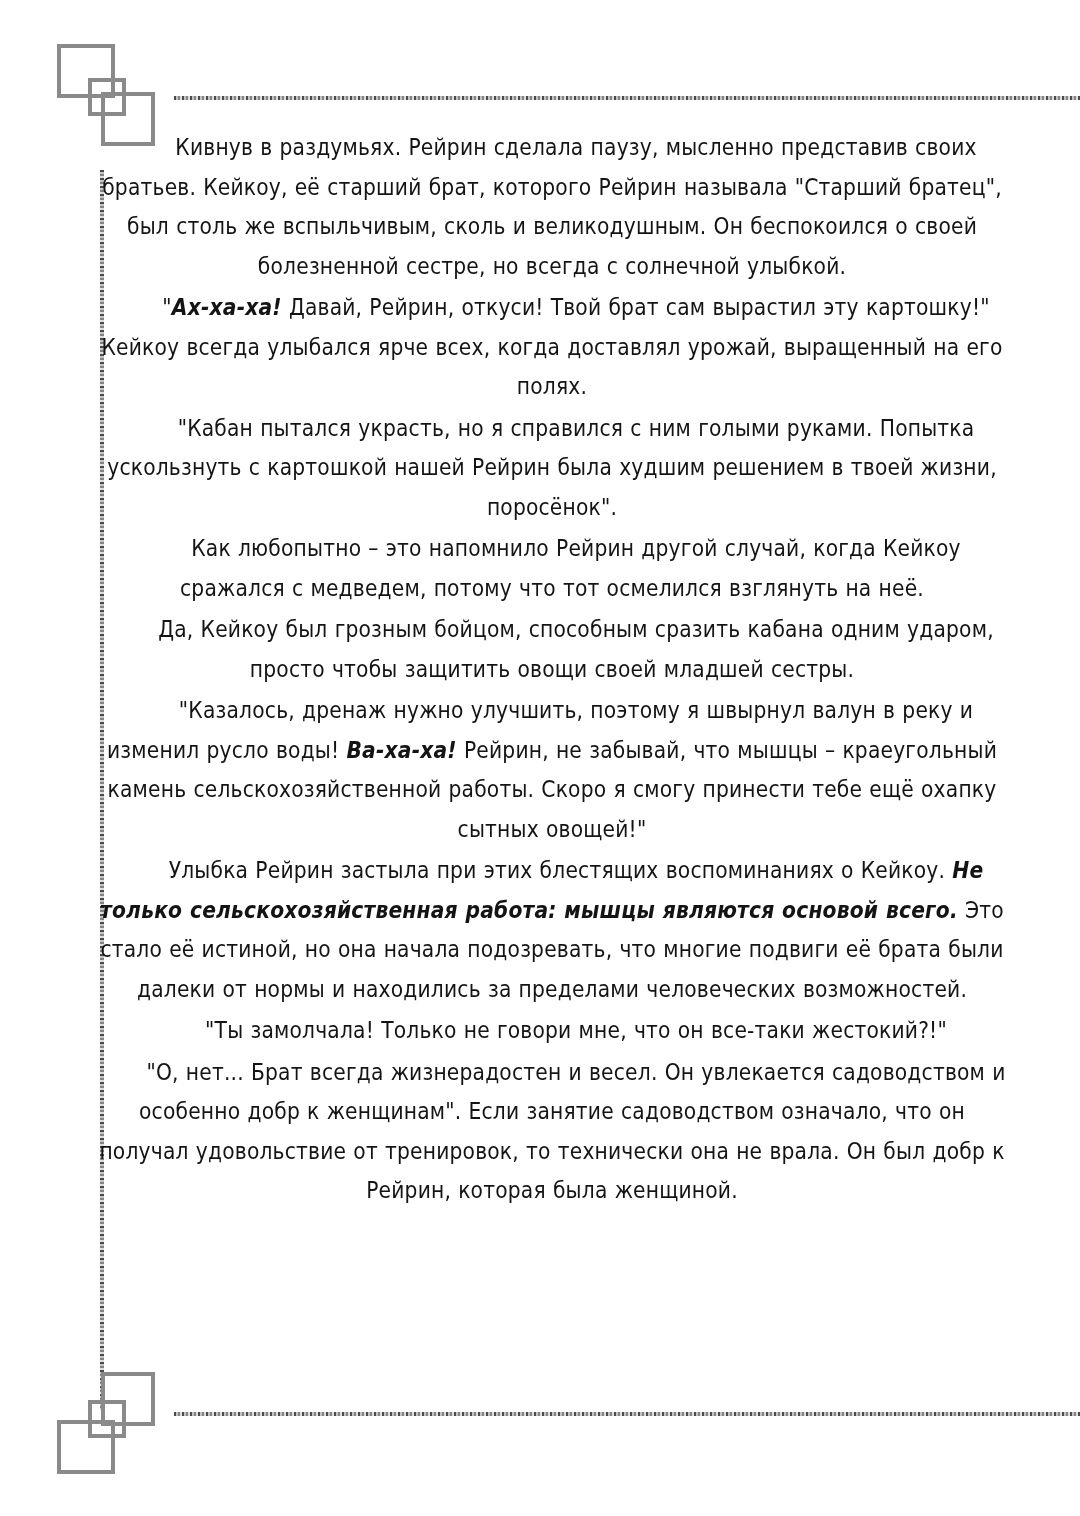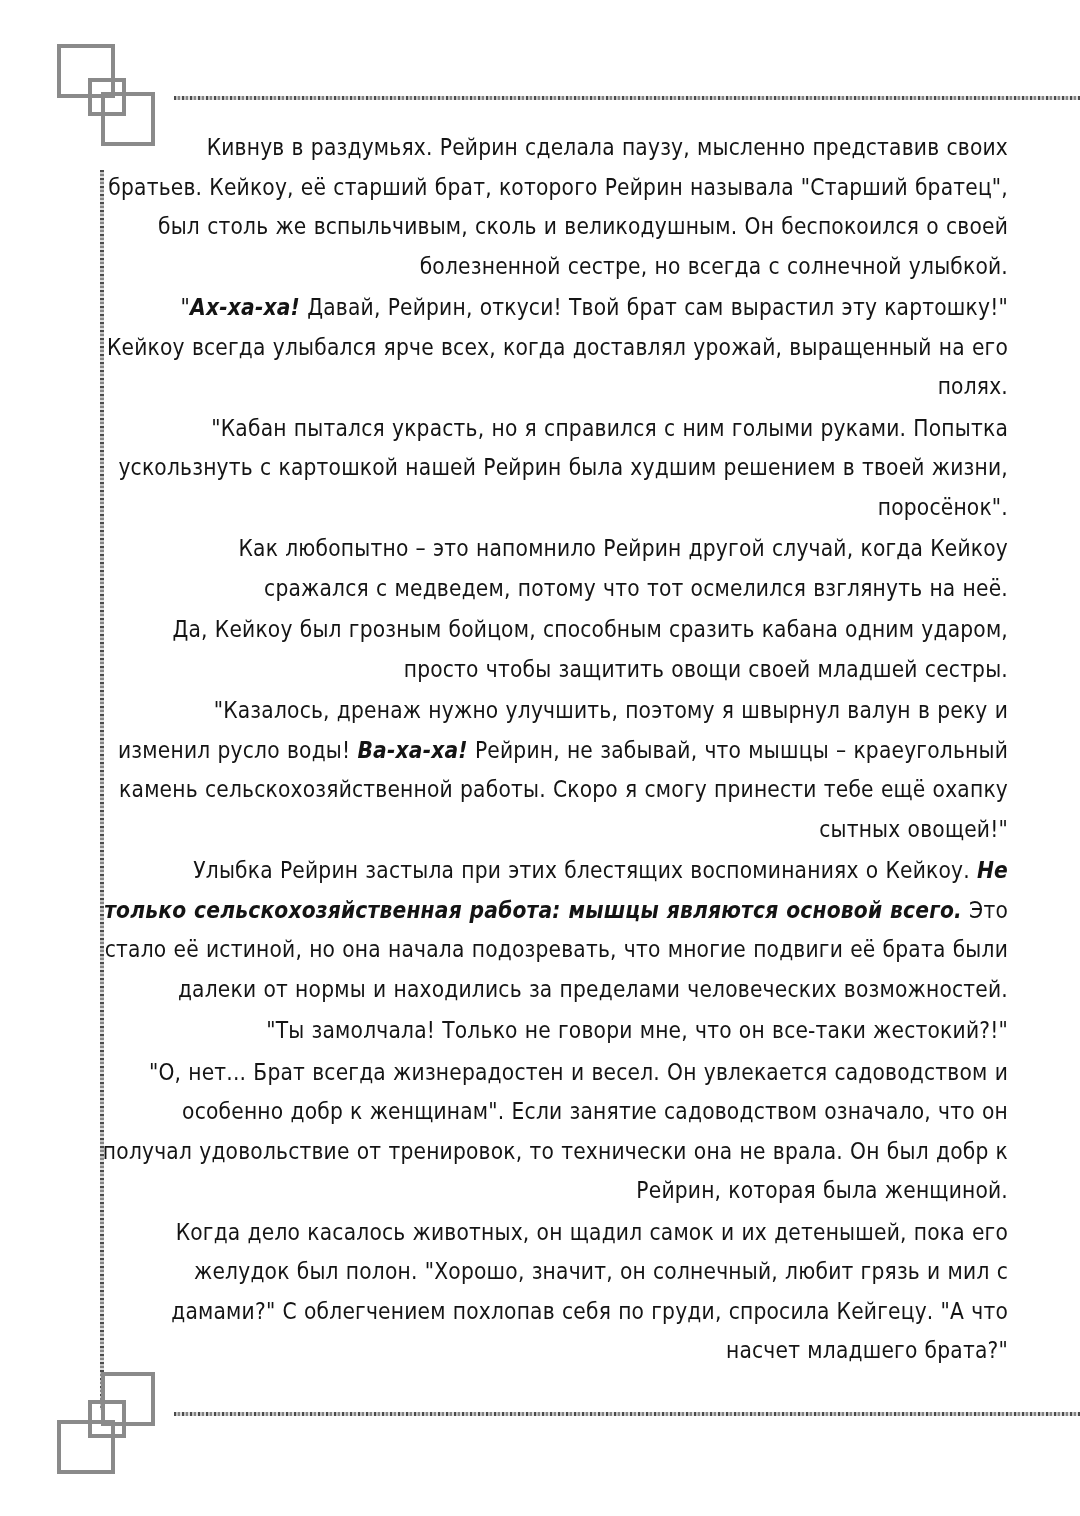--- a/index.html
+++ b/index.html
@@ -70,21 +70,21 @@
   }
   .para {
     margin: 0 0 2px 0;
     text-indent: 48px;
     font-family: "DejaVu Sans Condensed", "DejaVu Sans", sans-serif;
     font-size: 22.5px;
     line-height: 39.5px;
     color: #141414;
     letter-spacing: .2px;
     font-stretch: condensed;
-    text-align: right;
+    text-align: center;
     word-spacing: .5px;
   }
   .para em, .para .it {
     font-style: italic;
     font-weight: bold;
   }
 </style>
 </head>
 <body>
 
@@ -108,14 +108,13 @@
 <main class="text-body">
   <p class="para"><span>Кивнув в раздумьях. Рейрин сделала паузу, мысленно представив своих братьев. Кейкоу, её старший брат, которого Рейрин называла "Старший братец", был столь же вспыльчивым, сколь и великодушным. Он беспокоился о своей болезненной сестре, но всегда с солнечной улыбкой.</span></p>
   <p class="para"><span>"</span><span class="it">Ах-ха-ха!</span><span> Давай, Рейрин, откуси! Твой брат сам вырастил эту картошку!" Кейкоу всегда улыбался ярче всех, когда доставлял урожай, выращенный на его полях.</span></p>
   <p class="para"><span>"Кабан пытался украсть, но я справился с ним голыми руками. Попытка ускользнуть с картошкой нашей Рейрин была худшим решением в твоей жизни, поросёнок".</span></p>
   <p class="para"><span>Как любопытно – это напомнило Рейрин другой случай, когда Кейкоу сражался с медведем, потому что тот осмелился взглянуть на неё.</span></p>
   <p class="para"><span>Да, Кейкоу был грозным бойцом, способным сразить кабана одним ударом, просто чтобы защитить овощи своей младшей сестры.</span></p>
   <p class="para"><span>"Казалось, дренаж нужно улучшить, поэтому я швырнул валун в реку и изменил русло воды! </span><span class="it">Ва-ха-ха!</span><span> Рейрин, не забывай, что мышцы – краеугольный камень сельскохозяйственной работы. Скоро я смогу принести тебе ещё охапку сытных овощей!"</span></p>
   <p class="para"><span>Улыбка Рейрин застыла при этих блестящих воспоминаниях о Кейкоу. </span><span class="it">Не только сельскохозяйственная работа: мышцы являются основой всего.</span><span> Это стало её истиной, но она начала подозревать, что многие подвиги её брата были далеки от нормы и находились за пределами человеческих возможностей.</span></p>
   <p class="para"><span>"Ты замолчала! Только не говори мне, что он все-таки жестокий?!"</span></p>
   <p class="para"><span>"О, нет... Брат всегда жизнерадостен и весел. Он увлекается садоводством и особенно добр к женщинам". Если занятие садоводством означало, что он получал удовольствие от тренировок, то технически она не врала. Он был добр к Рейрин, которая была женщиной.</span></p>
-  <p class="para"><span>Когда дело касалось животных, он щадил самок и их детенышей, пока его желудок был полон. "Хорошо, значит, он солнечный, любит грязь и мил с дамами?" С облегчением похлопав себя по груди, спросила Кейгецу. "А что насчет младшего брата?"</span></p>
 </main>
 
 </body></html>

